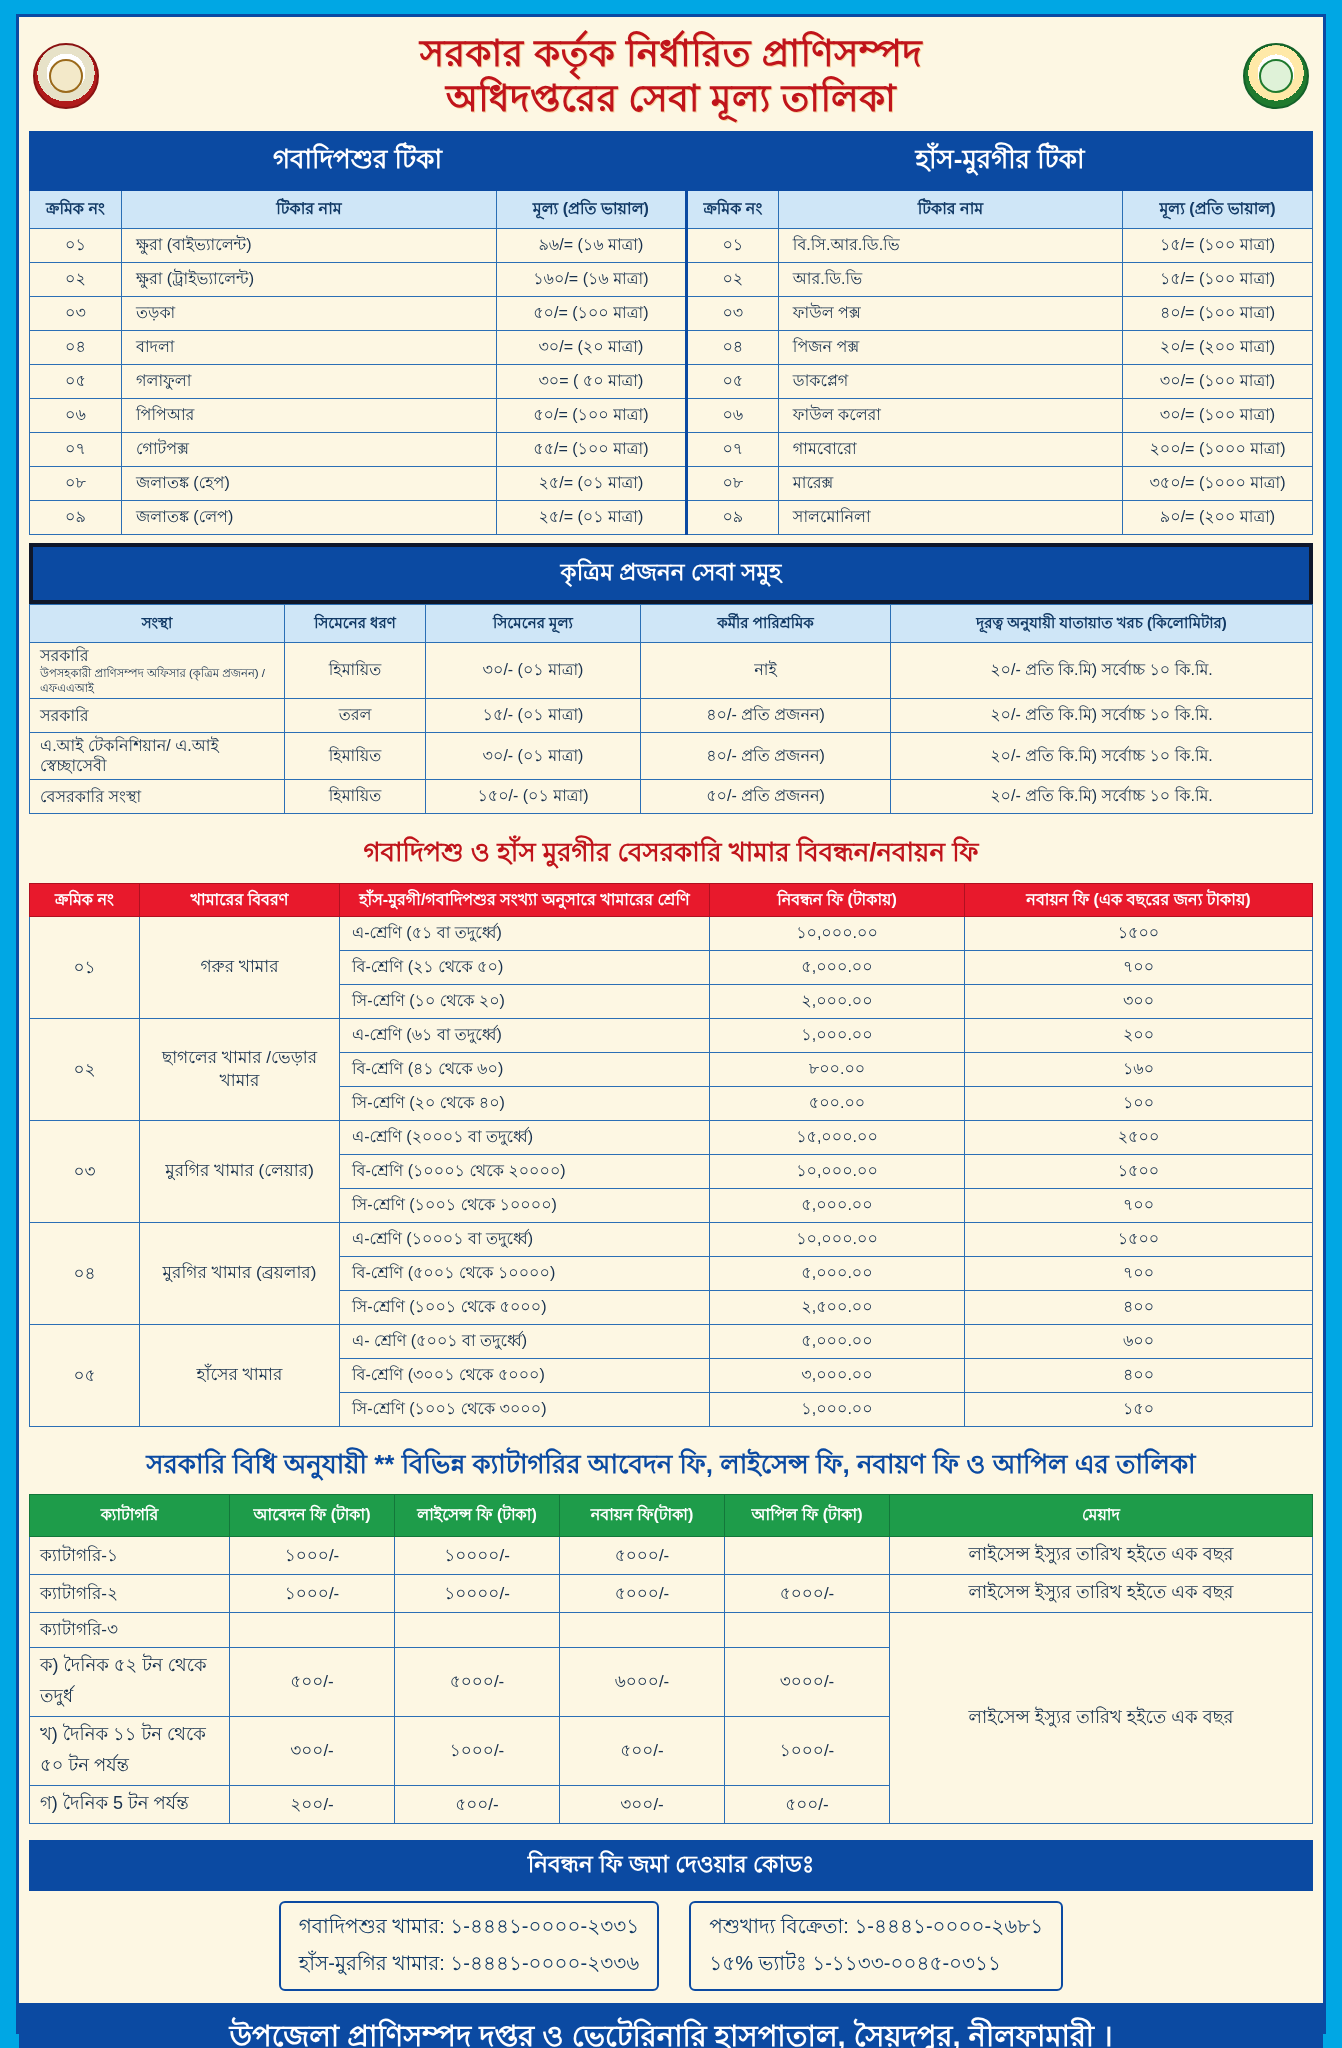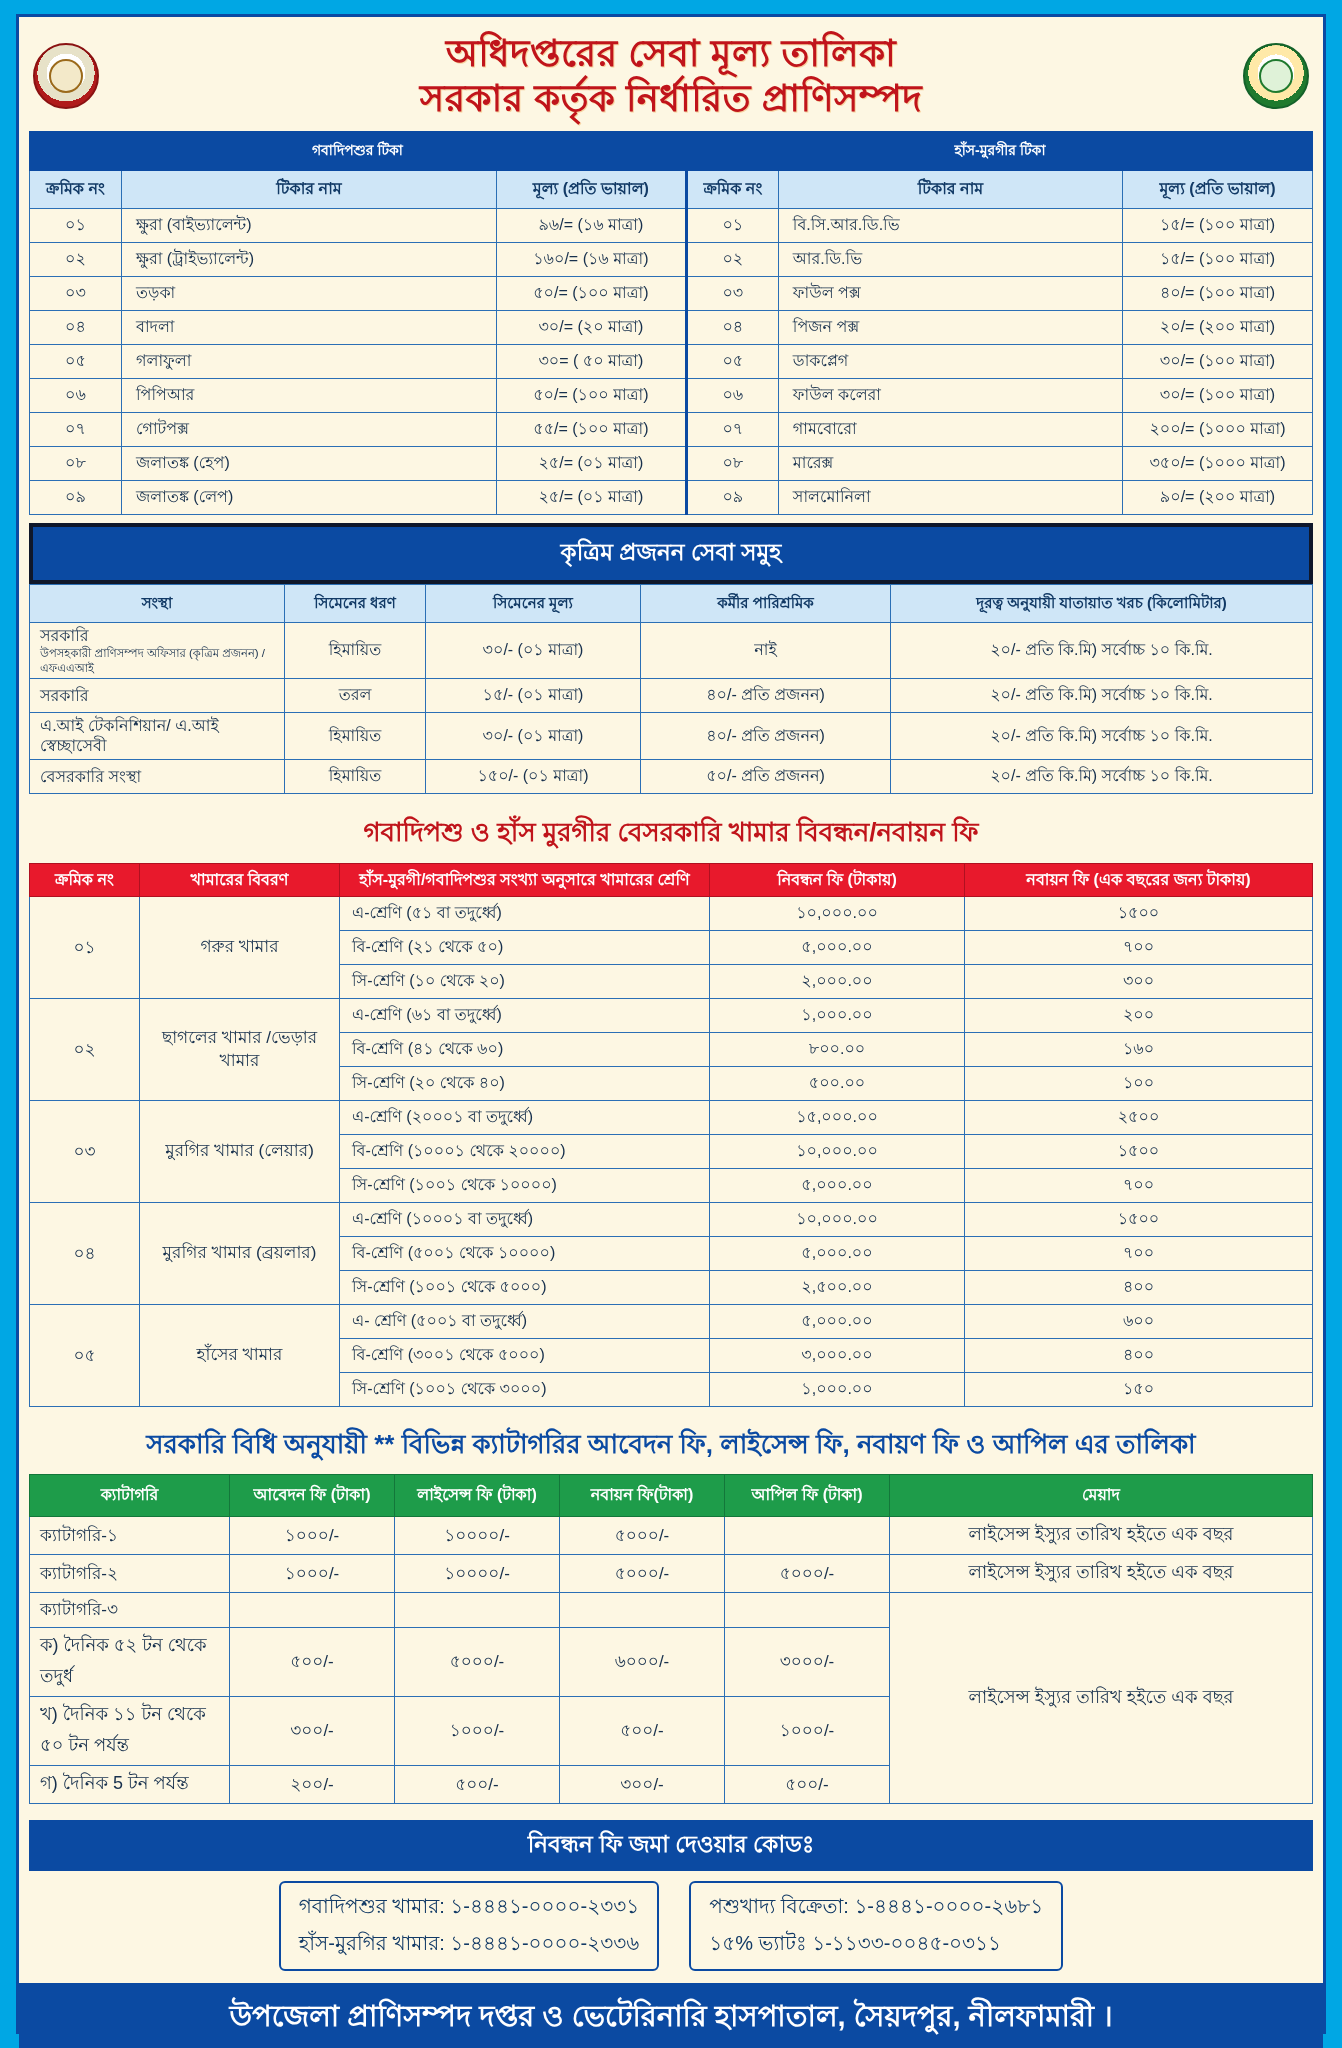--- a/index.html
+++ b/index.html
@@ -51,21 +51,21 @@
     text-shadow: 1px 1px 0 #f7d3a0;
     letter-spacing: .5px;
   }
   
   table { border-collapse: collapse; width: 100%; }
   td, th { border: 1px solid #2b6fb5; padding: 3px 4px; text-align:center; font-size: 16px; color:#17304d; }
   .sec { margin-bottom: 8px; }
 
   
   .vac th.group {
-    background: #0b4aa2; color:#fff; font-size: 14px; font-weight: bold; padding: 7px 4px;
+    background: #0b4aa2; color:#fff; font-size: 26px; font-weight: bold; padding: 7px 4px;
     border-color:#0b4aa2;
     margin-left:23px;
   }
   .vac th.col {
     background: #cfe6f7; color:#123a66; font-size: 16px; font-weight: bold; padding: 5px 4px;
   }
   .vac td { background: #fdf7e3; height: 27px; }
   .vac td.name { text-align: left; padding-left: 14px; }
   .vac td.sl { width: 92px; }
   .vac td.price { width: 190px; }
@@ -128,22 +128,22 @@
 <body>
 
 <div class="poster">
  <div class="inner">
 
   <div class="header">
     <div class="logo">
           <div class="inner-mark"></div>
         </div>
     <div class="title-wrap">
+      <div class="title-line">সরকার কর্তৃক নির্ধারিত প্রাণিসম্পদ</div>
       <div class="title-line">অধিদপ্তরের সেবা মূল্য তালিকা</div>
-      <div class="title-line">সরকার কর্তৃক নির্ধারিত প্রাণিসম্পদ</div>
     </div>
     <div class="logo right">
           <div class="inner-mark"></div>
         </div>
   </div>
 
   <div class="sec">
     <table class="vac">
       <tbody>
             <tr>

